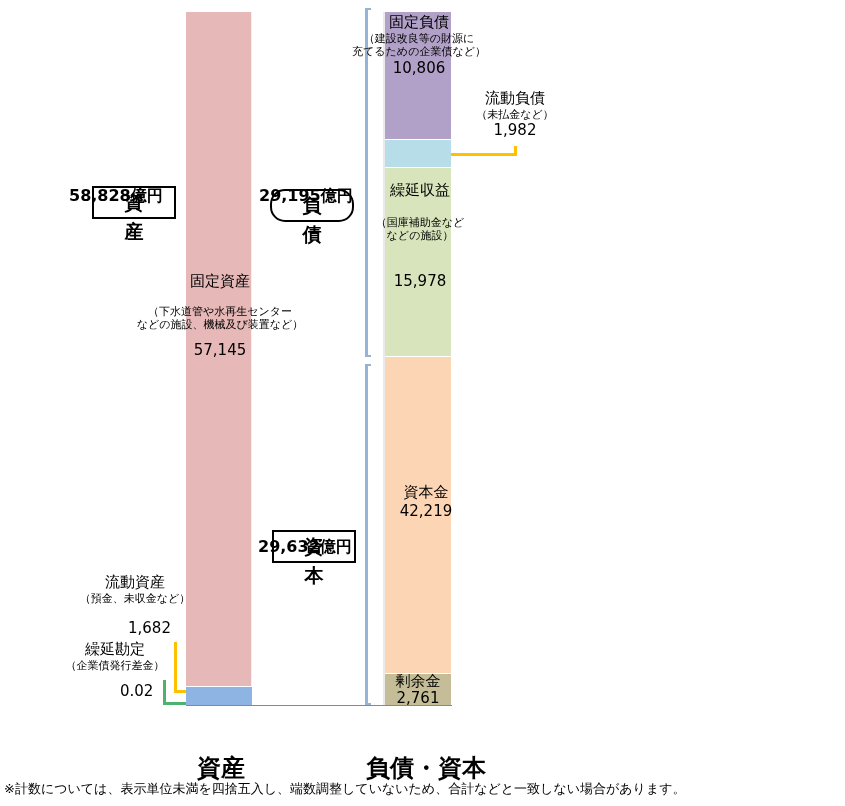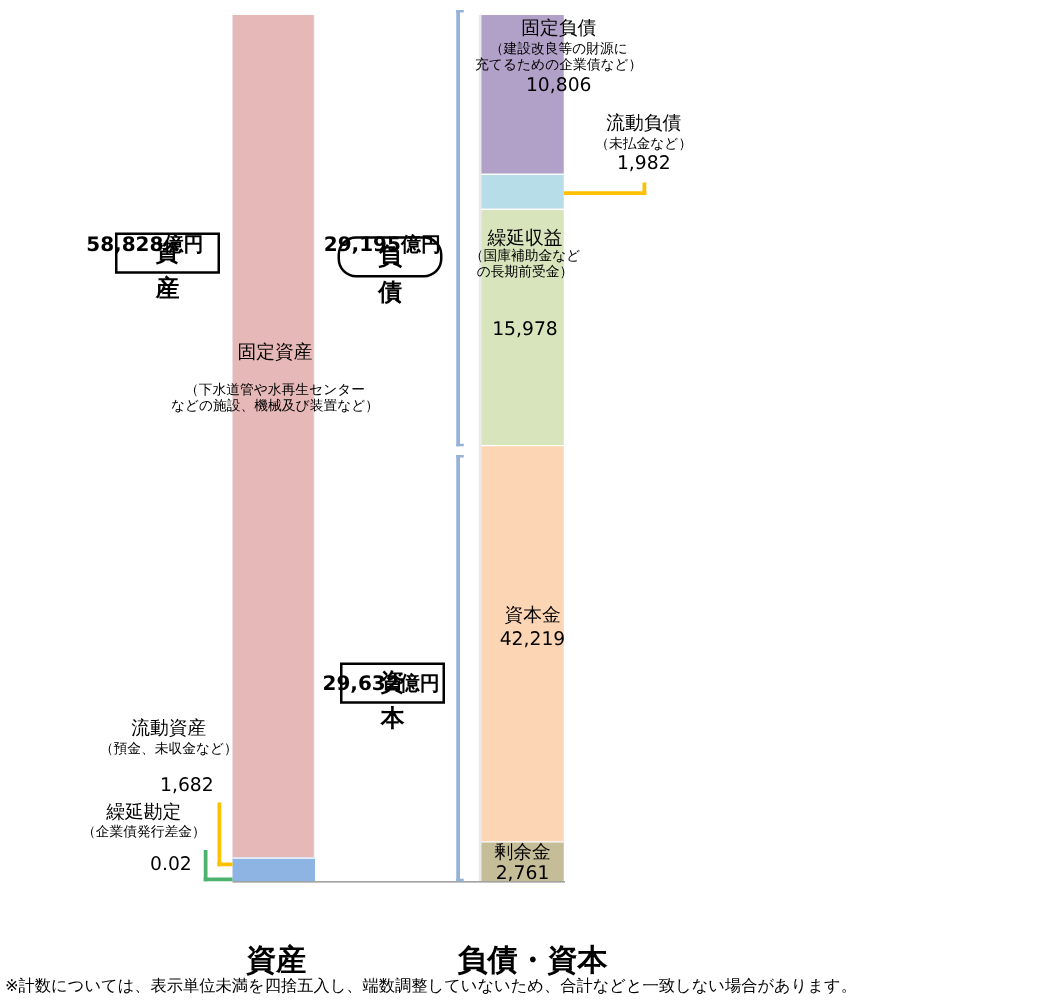--- a/index.html
+++ b/index.html
@@ -40,55 +40,56 @@
 <div class="box" style="left:270px;top:143px;width:84px;height:33px;line-height:29px;border-radius:15px;"><span>負 債</span></div>
 <div class="total" style="left:259px;top:186px;">29,195億円</div>
 
 <div class="box" style="left:272px;top:484px;width:84px;height:33px;line-height:29px;"><span>資 本</span></div>
 <div class="total" style="left:258px;top:537px;">29,632億円</div>
 
 <div class="lbl" style="left:100px;top:273px;width:240px;">
   <div class="t-main">固定資産</div>
   <div class="t-sub" style="margin-top:16px;">（下水道管や水再生センター</div>
   <div class="t-sub">などの施設、機械及び装置など）</div>
+  <div class="t-num" style="margin-top:10px;">57,145</div>
 </div>
 
 <div class="lbl" style="left:60px;top:574px;width:150px;">
   <div class="t-main">流動資産</div>
   <div class="t-sub" style="margin-top:2px;">（預金、未収金など）</div>
 </div>
 <div class="lbl t-num" style="left:128px;top:620px;">1,682</div>
 
 <div class="lbl" style="left:50px;top:641px;width:130px;">
   <div class="t-main">繰延勘定</div>
   <div class="t-sub" style="margin-top:2px;">（企業債発行差金）</div>
 </div>
 <div class="lbl t-num" style="left:120px;top:683px;">0.02</div>
 
 <div class="line" style="left:174px;top:642px;width:12px;height:51px;border-left:3px solid #ffc000;border-bottom:3px solid #ffc000;box-sizing:border-box;"></div>
 <div class="line" style="left:163px;top:680px;width:23px;height:25px;border-left:3px solid #4cb36e;border-bottom:3px solid #4cb36e;box-sizing:border-box;"></div>
 
-<div class="lbl" style="left:372px;top:14px;width:150px;text-align:center;">
+<div class="lbl" style="left:344px;top:14px;width:150px;text-align:center;">
   <div class="t-main">固定負債</div>
   <div class="t-sub" style="margin-top:2px;">（建設改良等の財源に</div>
   <div class="t-sub">充てるための企業債など）</div>
   <div class="t-num" style="margin-top:1px;">10,806</div>
 </div>
 
 <div class="lbl" style="left:465px;top:90px;width:100px;">
   <div class="t-main">流動負債</div>
   <div class="t-sub" style="margin-top:2px;">（未払金など）</div>
   <div class="t-num">1,982</div>
 </div>
 <div class="line" style="left:451px;top:146px;width:66px;height:10px;border-right:3px solid #ffc000;border-bottom:3px solid #ffc000;box-sizing:border-box;"></div>
 
 <div class="lbl" style="left:365px;top:182px;width:110px;">
   <div class="t-main">繰延収益</div>
-  <div class="t-sub" style="margin-top:0;">（国庫補助金など</div>
-  <div class="t-sub">の長期前受金）</div>
+  <div class="t-sub" style="margin-top:18px;">（国庫補助金など</div>
+  <div class="t-sub">などの施設）</div>
   <div class="t-num" style="margin-top:30px;">15,978</div>
 </div>
 
 <div class="lbl" style="left:385px;top:484px;width:82px;">
   <div class="t-main">資本金</div>
   <div class="t-num" style="margin-top:2px;">42,219</div>
 </div>
 
 <div class="lbl" style="left:385px;top:673px;width:66px;height:32px;overflow:hidden;">
   <div class="t-main">剰余金</div>

